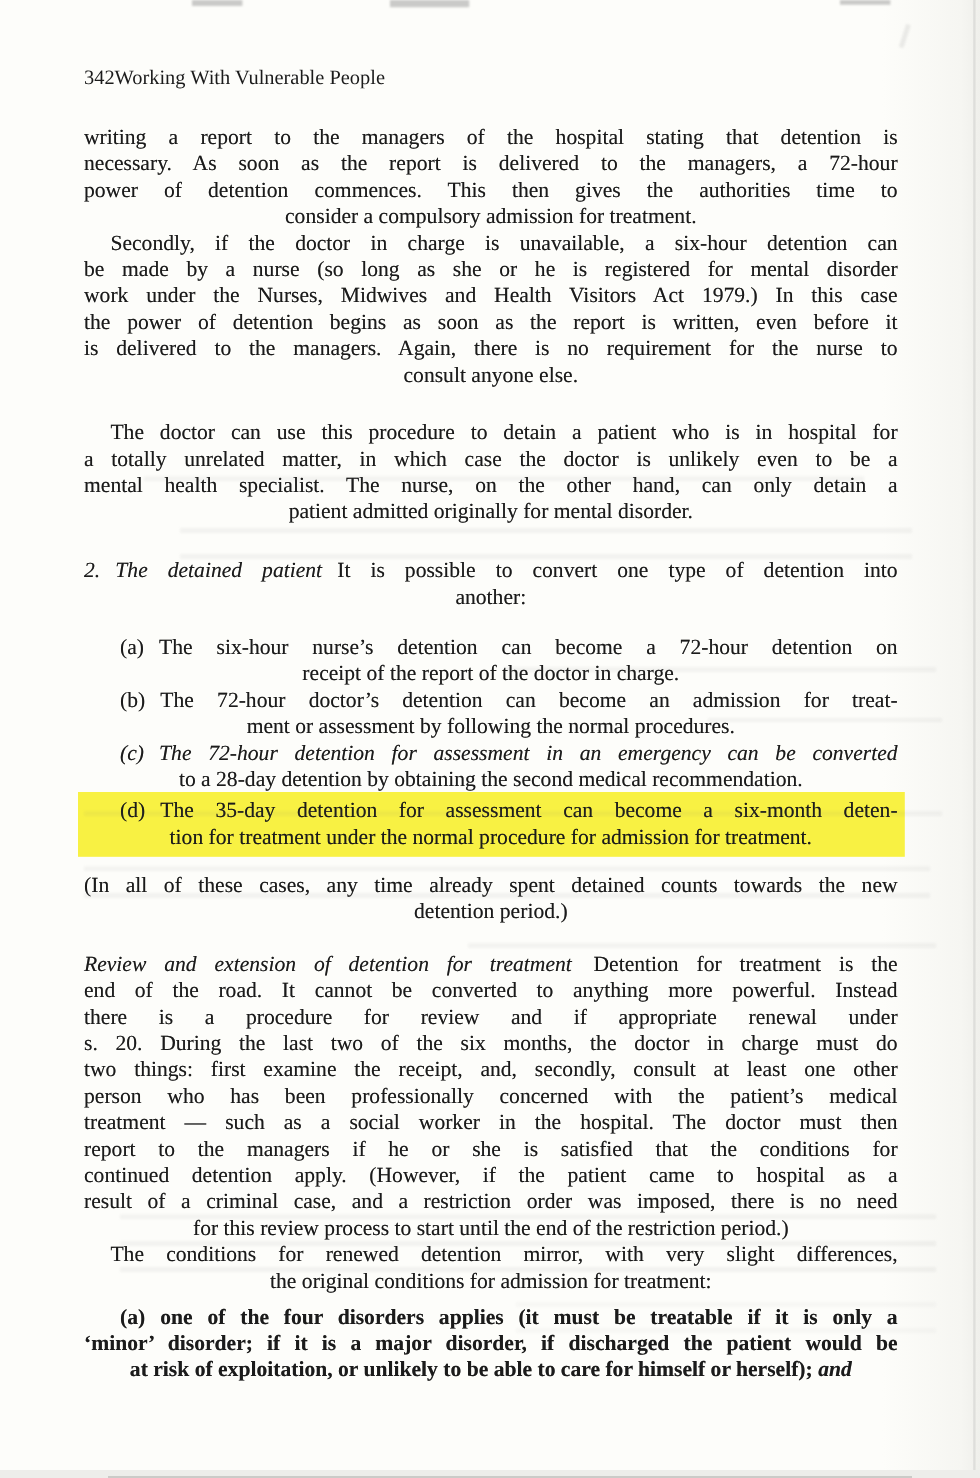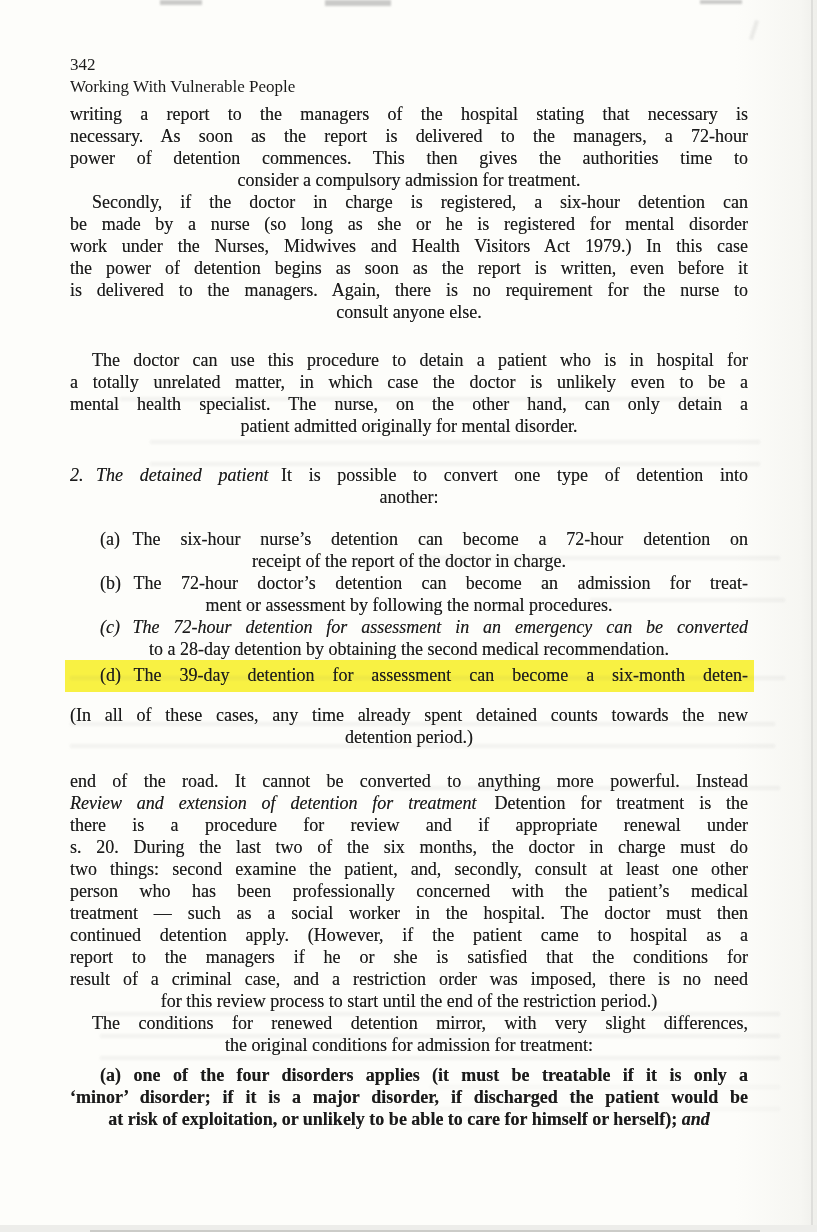--- a/index.html
+++ b/index.html
@@ -8,22 +8,22 @@
     position: relative;
     width: 817px; height: 1232px;
     margin: 0 auto;
     background: linear-gradient(90deg, #fdfdfa 0%, #fdfdfa 90%, #f6f6f2 98%, #efefeb 100%);
     overflow: hidden;
     color: #1b1b1b;
   }
   .header {
     position: absolute;
     top: 54px; left: 70px; right: 69px;
-    display: flex; justify-content: flex-end; align-items: baseline;
-    font-size: 17px; line-height: 22px; flex-direction: column;
+    display: flex; justify-content: flex-start; align-items: baseline;
+    font-size: 17px; line-height: 22px;
   }
   .text-column {
     position: absolute;
     top: 103px; left: 70px; width: 678px;
     font-size: 18px; line-height: 22px;
     text-shadow: 0 0 0.5px rgba(20,20,20,0.55);
   }
   .block { margin: 0; }
   .line { text-align: center; white-space: normal; }
   .line.j { text-align: justify; text-align-last: justify; }
@@ -62,27 +62,27 @@
 
 <div class="page">
 
   <div class="header">
     <span>342</span>
     <span>Working With Vulnerable People</span>
   </div>
 
   <div class="text-column" id="text-column">
       <div class="block">
-        <div class="line j"><span>writing a report to the managers of the hospital stating that necessary is</span></div>
+        <div class="line j"><span>writing a report to the managers of the hospital stating that detention is</span></div>
         <div class="line j"><span>necessary. As soon as the report is delivered to the managers, a 72-hour</span></div>
         <div class="line j"><span>power of detention commences. This then gives the authorities time to</span></div>
         <div class="line"><span>consider a compulsory admission for treatment.</span></div>
       </div>
       <div class="block">
-        <div class="line j" style="text-indent: 22px;"><span>Secondly, if the doctor in charge is registered, a six-hour detention can</span></div>
+        <div class="line j" style="text-indent: 22px;"><span>Secondly, if the doctor in charge is unavailable, a six-hour detention can</span></div>
         <div class="line j"><span>be made by a nurse (so long as she or he is registered for mental disorder</span></div>
         <div class="line j"><span>work under the Nurses, Midwives and Health Visitors Act 1979.) In this case</span></div>
         <div class="line j"><span>the power of detention begins as soon as the report is written, even before it</span></div>
         <div class="line j"><span>is delivered to the managers. Again, there is no requirement for the nurse to</span></div>
         <div class="line"><span>consult anyone else.</span></div>
       </div>
       <div class="block">
         <div class="line j" style="text-indent: 22px; margin-top: 26px;"><span>The doctor can use this procedure to detain a patient who is in hospital for</span></div>
         <div class="line j"><span>a totally unrelated matter, in which case the doctor is unlikely even to be a</span></div>
         <div class="line j"><span>mental health specialist. The nurse, on the other hand, can only detain a</span></div>
@@ -98,36 +98,37 @@
       </div>
       <div class="block">
         <div class="line j" style="text-indent: 30px;"><span>(b)  The 72-hour doctor’s detention can become an admission for treat-</span></div>
         <div class="line"><span>ment or assessment by following the normal procedures.</span></div>
       </div>
       <div class="block">
         <div class="line j" style="text-indent: 30px; font-style: italic;"><span>(c)  The 72-hour detention for assessment in an emergency can be converted</span></div>
         <div class="line"><span>to a 28-day detention by obtaining the second medical recommendation.</span></div>
       </div>
       <div class="block highlight" style="background: rgb(248, 241, 67);">
-        <div class="line j" style="text-indent: 30px;"><span>(d)  The 39-day detention for assessment can become a six-month deten-</span></div>
+        <div class="line j" style="text-indent: 30px;"><span>(d)  The 35-day detention for assessment can become a six-month deten-</span></div>
+        <div class="line"><span>tion for treatment under the normal procedure for admission for treatment.</span></div>
       </div>
       <div class="block" style="margin-top: 12px;">
         <div class="line j"><span>(In all of these cases, any time already spent detained counts towards the new</span></div>
         <div class="line"><span>detention period.)</span></div>
       </div>
       <div class="block" style="margin-top: 22px;">
+        <div class="line j"><span class="it">Review and extension of detention for treatment</span><span>  Detention for treatment is the</span></div>
         <div class="line j"><span>end of the road. It cannot be converted to anything more powerful. Instead</span></div>
-        <div class="line j"><span class="it">Review and extension of detention for treatment</span><span>  Detention for treatment is the</span></div>
         <div class="line j"><span>there is a procedure for review and if appropriate renewal under</span></div>
         <div class="line j"><span>s. 20. During the last two of the six months, the doctor in charge must do</span></div>
-        <div class="line j"><span>two things: second examine the patient, and, secondly, consult at least one other</span></div>
+        <div class="line j"><span>two things: first examine the receipt, and, secondly, consult at least one other</span></div>
         <div class="line j"><span>person who has been professionally concerned with the patient’s medical</span></div>
         <div class="line j"><span>treatment — such as a social worker in the hospital. The doctor must then</span></div>
+        <div class="line j"><span>report to the managers if he or she is satisfied that the conditions for</span></div>
         <div class="line j"><span>continued detention apply. (However, if the patient came to hospital as a</span></div>
-        <div class="line j"><span>report to the managers if he or she is satisfied that the conditions for</span></div>
         <div class="line j"><span>result of a criminal case, and a restriction order was imposed, there is no need</span></div>
         <div class="line"><span>for this review process to start until the end of the restriction period.)</span></div>
       </div>
       <div class="block">
         <div class="line j" style="text-indent: 22px;"><span>The conditions for renewed detention mirror, with very slight differences,</span></div>
         <div class="line"><span>the original conditions for admission for treatment:</span></div>
       </div>
       <div class="block" style="margin-top: 8px; font-weight: bold;">
         <div class="line j" style="text-indent: 30px;"><span>(a)  one of the four disorders applies (it must be treatable if it is only a</span></div>
         <div class="line j"><span>‘minor’ disorder; if it is a major disorder, if discharged the patient would be</span></div>

